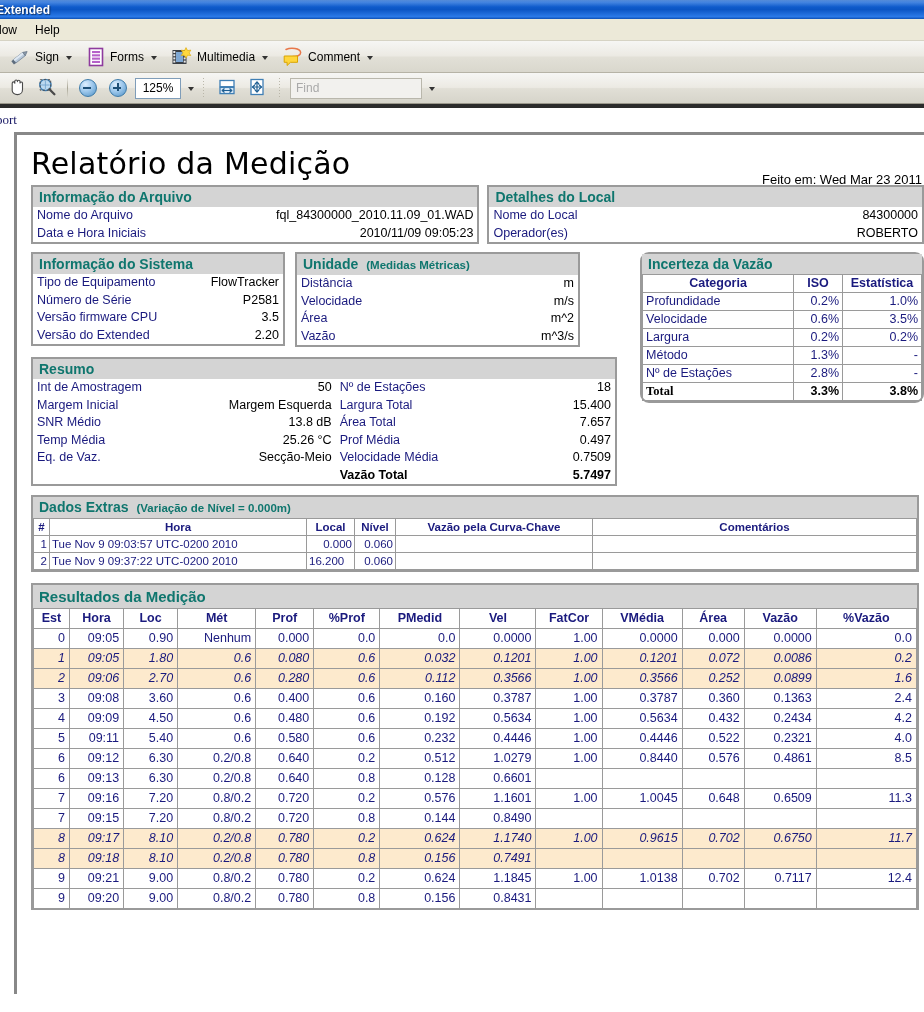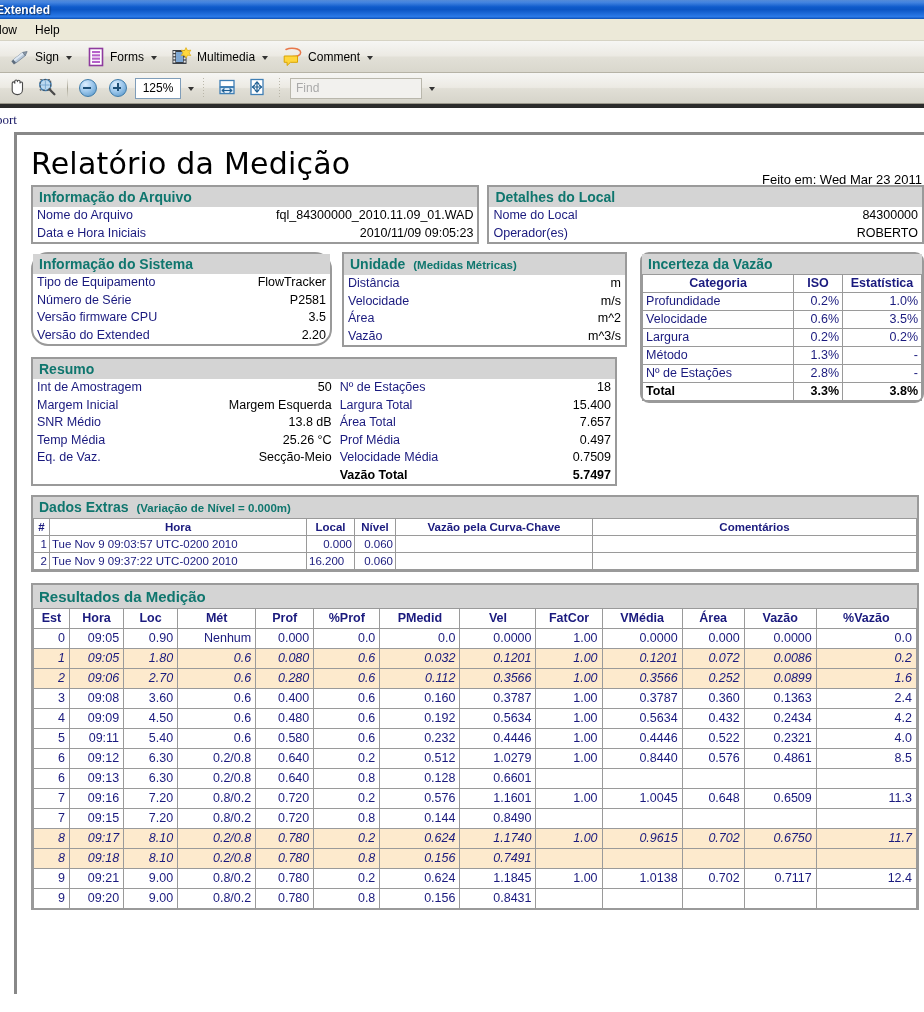--- a/index.html
+++ b/index.html
@@ -189,21 +189,21 @@
     line-height:17px;padding:0 3px;
   }
   .unc td{
     border:1px solid #9a9a9a;
     line-height:17px;padding:0 3px;color:#1a1a7e;
   }
   .unc td.c0{text-align:left;}
   .unc td.c1{text-align:right;width:42px;}
   .unc td.c2{text-align:right;width:72px;}
   .unc tr.total td{font-weight:bold;color:#000;}
-  .unc tr.total td.c0{color:#000;}
+  .unc tr.total td.c0{color:#000;font-family:Liberation Serif, serif;}
 
   
   .extras-tbl{width:100%;border-collapse:collapse;font-size:11.5px;}
   .extras-tbl th{
     color:#1a1a7e;font-weight:bold;
     border:1px solid #9a9a9a;line-height:16px;padding:0 2px;
   }
   .extras-tbl td{
     color:#1a1a7e;border:1px solid #9a9a9a;line-height:16px;padding:0 2px;
   }
@@ -416,21 +416,21 @@
           </tbody>
             </table>
         </div>
       </div>
 
       <div class="row-flex" style="margin-top:8px;">
 
         <div style="width:612px;">
           <div class="row-flex">
 
-            <div class="box" style="width:301px;border-radius:17px;">
+            <div class="box" style="width:254px;">
               <div class="box-hdr">Informação do Sistema</div>
               <table class="kv">
                 <tbody>
                     <tr>
                   <td class="k" style="width:60%">Tipo de Equipamento</td>
                   <td class="v">FlowTracker</td>
                 </tr>
                 <tr>
                   <td class="k">Número de Série</td>
                   <td class="v">P2581</td>

